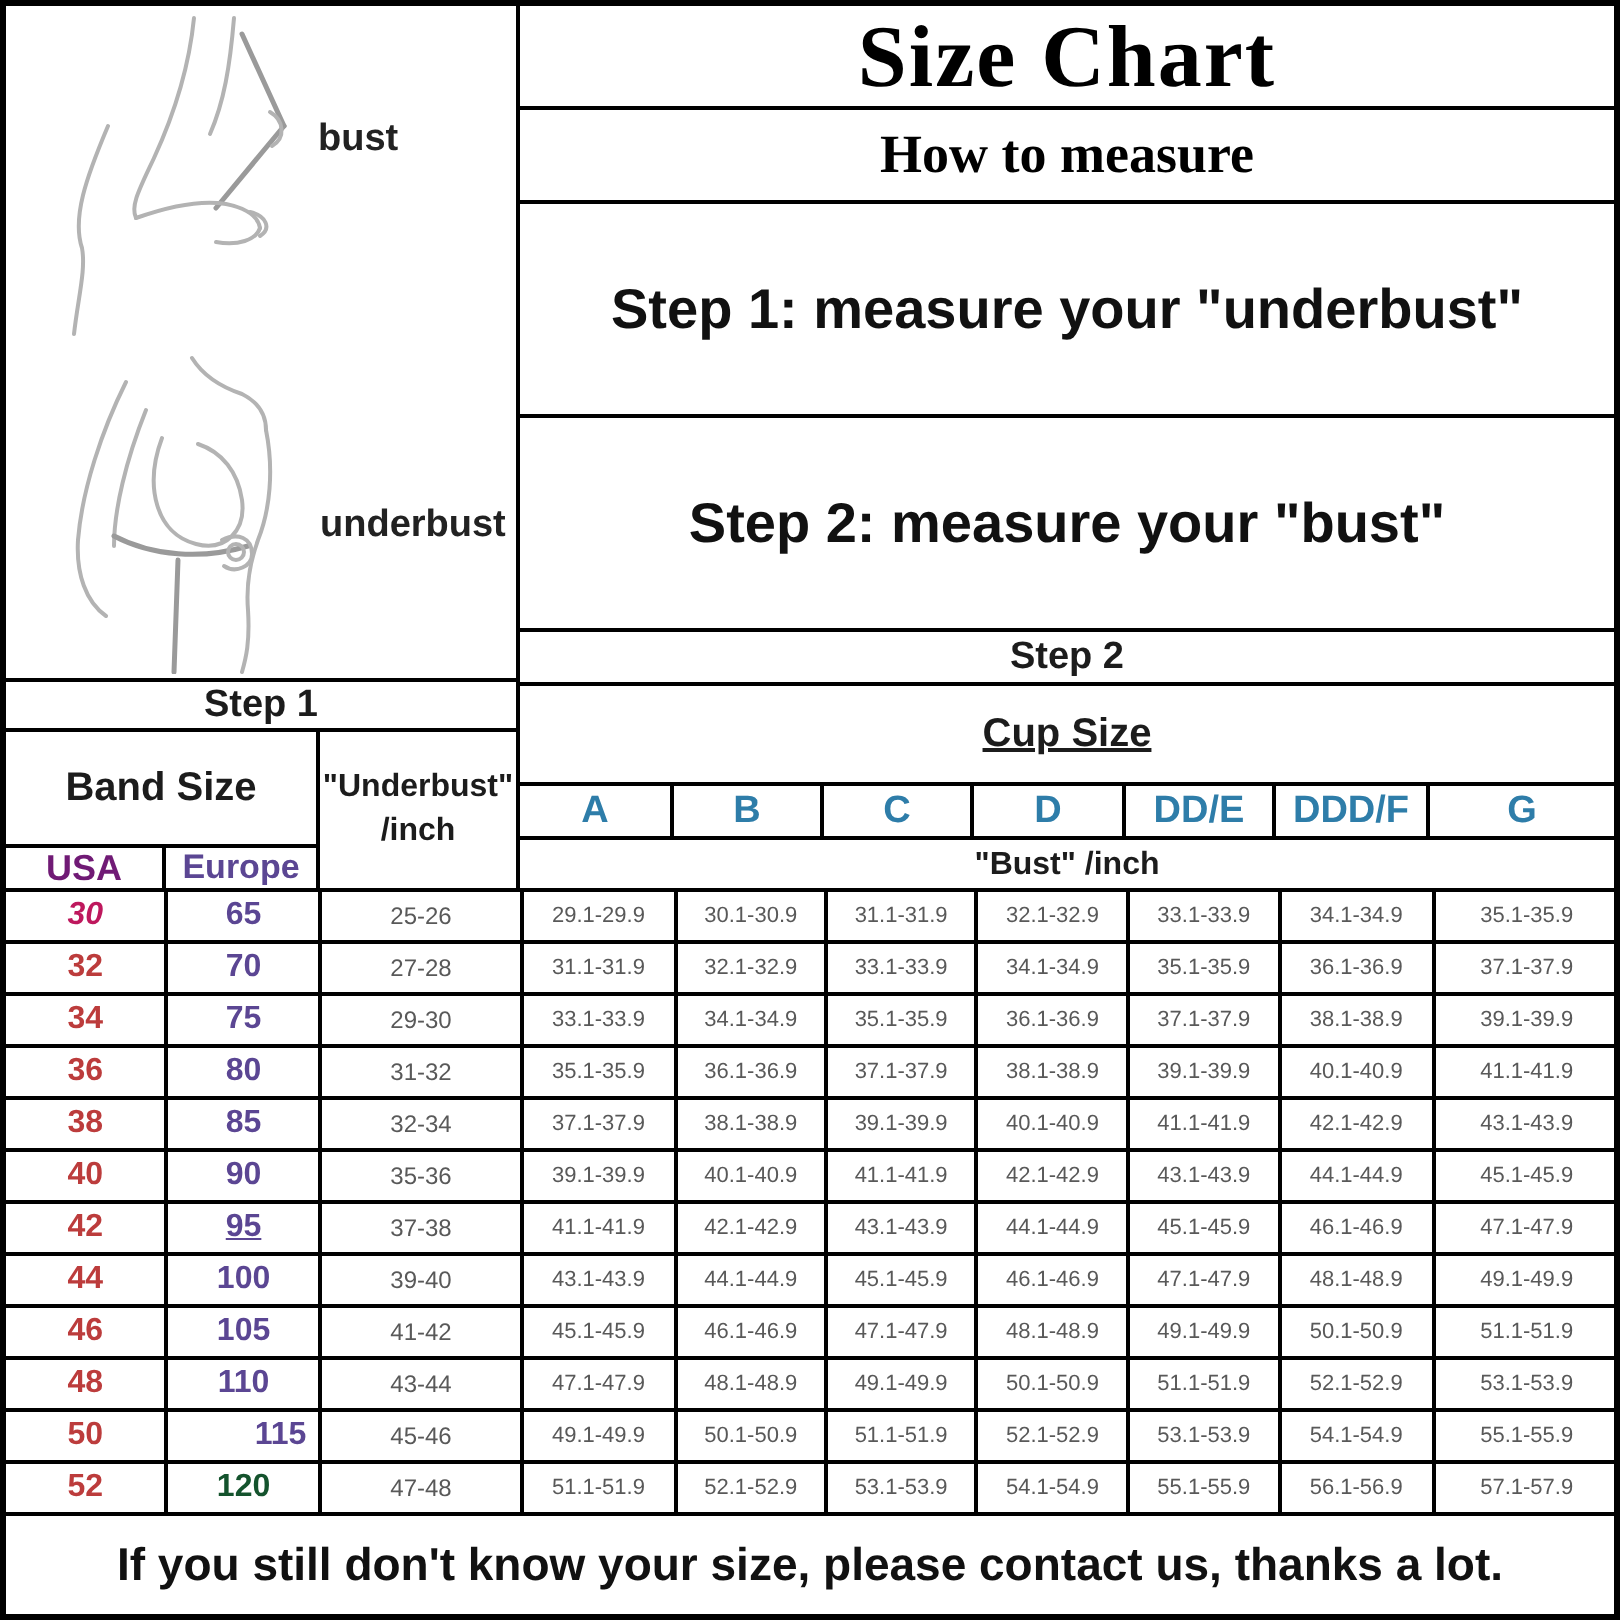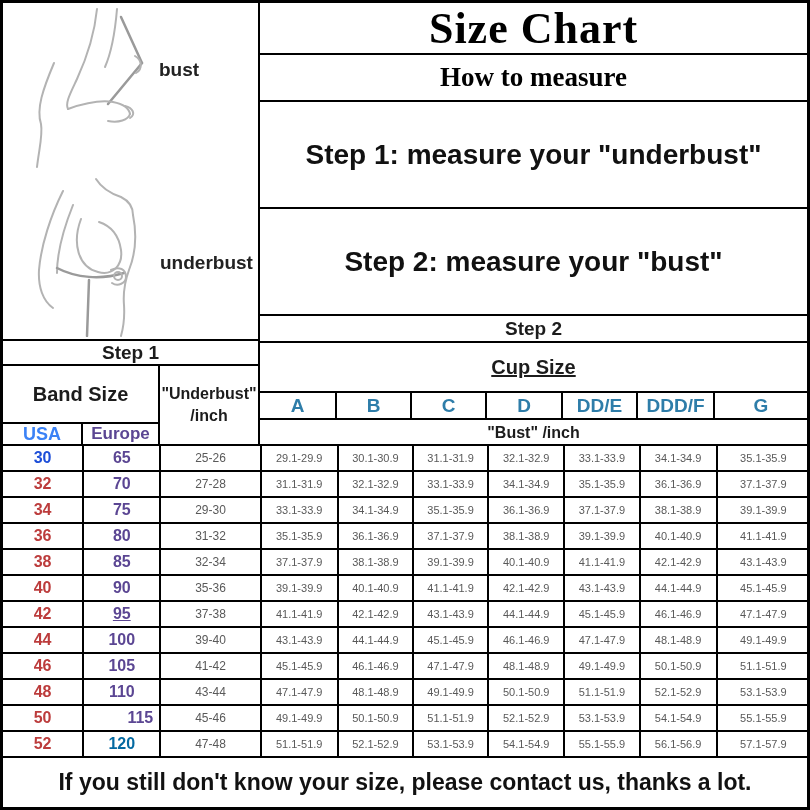--- a/index.html
+++ b/index.html
@@ -112,21 +112,21 @@
         </svg>
         <span class="fig-label underbust-label">underbust</span>
       </div>
 
       <div class="cell step1-hdr b-r b-b">Step 1</div>
       <div class="cell bandsize-hdr b-r b-b">Band Size</div>
       <div class="cell underbust-hdr b-r">
         <span>"Underbust"</span>
         <span>/inch</span>
       </div>
-      <div class="cell usa-hdr b-r" style="color:#3b82f6;">USA</div>
+      <div class="cell usa-hdr b-r" style="color:#701a75;">USA</div>
       <div class="cell europe-hdr b-r" style="color:#5b4693;">Europe</div>
     </div>
 
     <div class="right-panel">
       <div class="cell title-cell span-all b-b">Size Chart</div>
       <div class="cell subtitle-cell span-all b-b">How to measure</div>
       <div class="cell step-text step1-text span-all b-b">Step 1: measure your "underbust"</div>
       <div class="cell step-text step2-text span-all b-b">Step 2: measure your "bust"</div>
       <div class="cell step2-hdr span-all b-b">Step 2</div>
       <div class="cell cupsize-hdr span-all b-b">Cup Size</div>
@@ -152,21 +152,21 @@
         <col style="width:77px">
           <col style="width:75px">
           <col style="width:75px">
         <col style="width:76px">
           <col style="width:75px">
           <col style="width:77px">
         <col style="width:92px">
       </colgroup>
       <tbody>
           <tr>
-            <td class="usa-val" style="color: #1d4ed8;">30</td>
+            <td class="usa-val" style="color: #be185d; font-style: italic;">30</td>
             <td class="eur-val" style="color: rgb(91, 70, 147);">65</td>
             <td class="ub-val">25-26</td>
             <td class="cup-val">29.1-29.9</td>
             <td class="cup-val">30.1-30.9</td>
             <td class="cup-val">31.1-31.9</td>
             <td class="cup-val">32.1-32.9</td>
             <td class="cup-val">33.1-33.9</td>
             <td class="cup-val">34.1-34.9</td>
             <td class="cup-val">35.1-35.9</td>
           </tr>
@@ -285,21 +285,21 @@
             <td class="cup-val">49.1-49.9</td>
             <td class="cup-val">50.1-50.9</td>
             <td class="cup-val">51.1-51.9</td>
             <td class="cup-val">52.1-52.9</td>
             <td class="cup-val">53.1-53.9</td>
             <td class="cup-val">54.1-54.9</td>
             <td class="cup-val">55.1-55.9</td>
           </tr>
           <tr>
             <td class="usa-val" style="color: rgb(188, 60, 60);">52</td>
-            <td class="eur-val" style="color: #0369a1;">120</td>
+            <td class="eur-val" style="color: #14532d;">120</td>
             <td class="ub-val">47-48</td>
             <td class="cup-val">51.1-51.9</td>
             <td class="cup-val">52.1-52.9</td>
             <td class="cup-val">53.1-53.9</td>
             <td class="cup-val">54.1-54.9</td>
             <td class="cup-val">55.1-55.9</td>
             <td class="cup-val">56.1-56.9</td>
             <td class="cup-val">57.1-57.9</td>
           </tr>
         </tbody>

